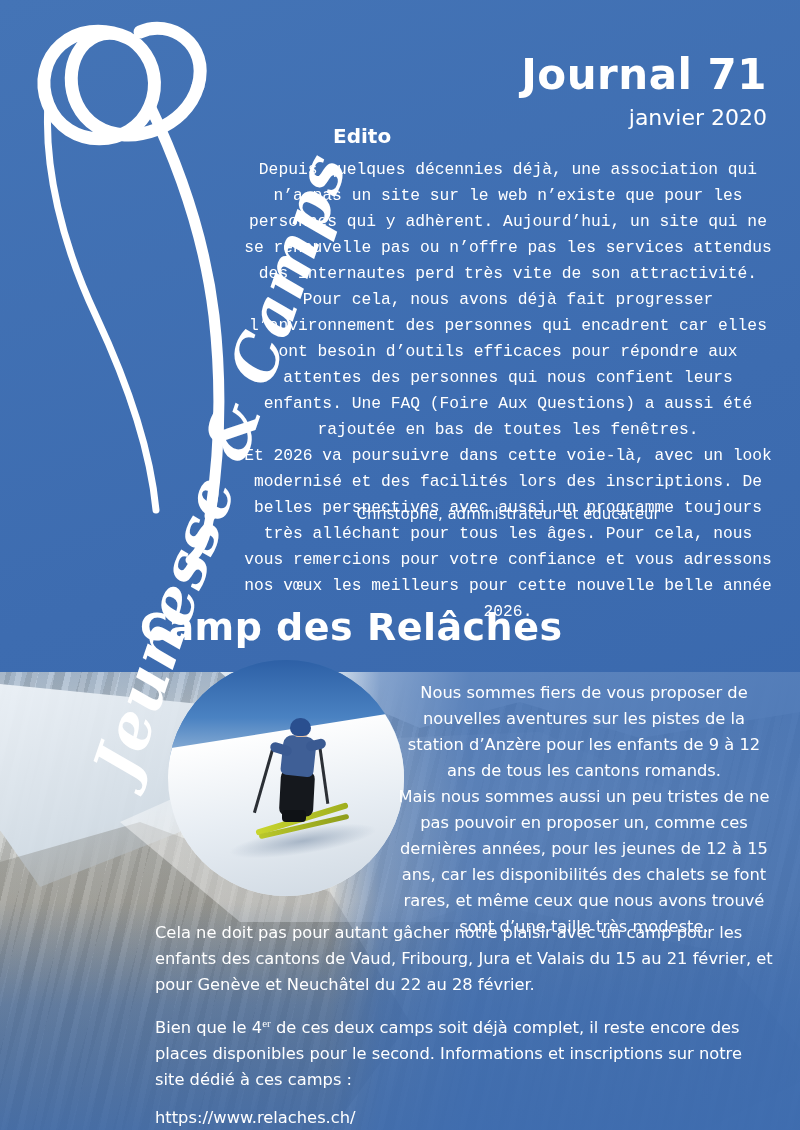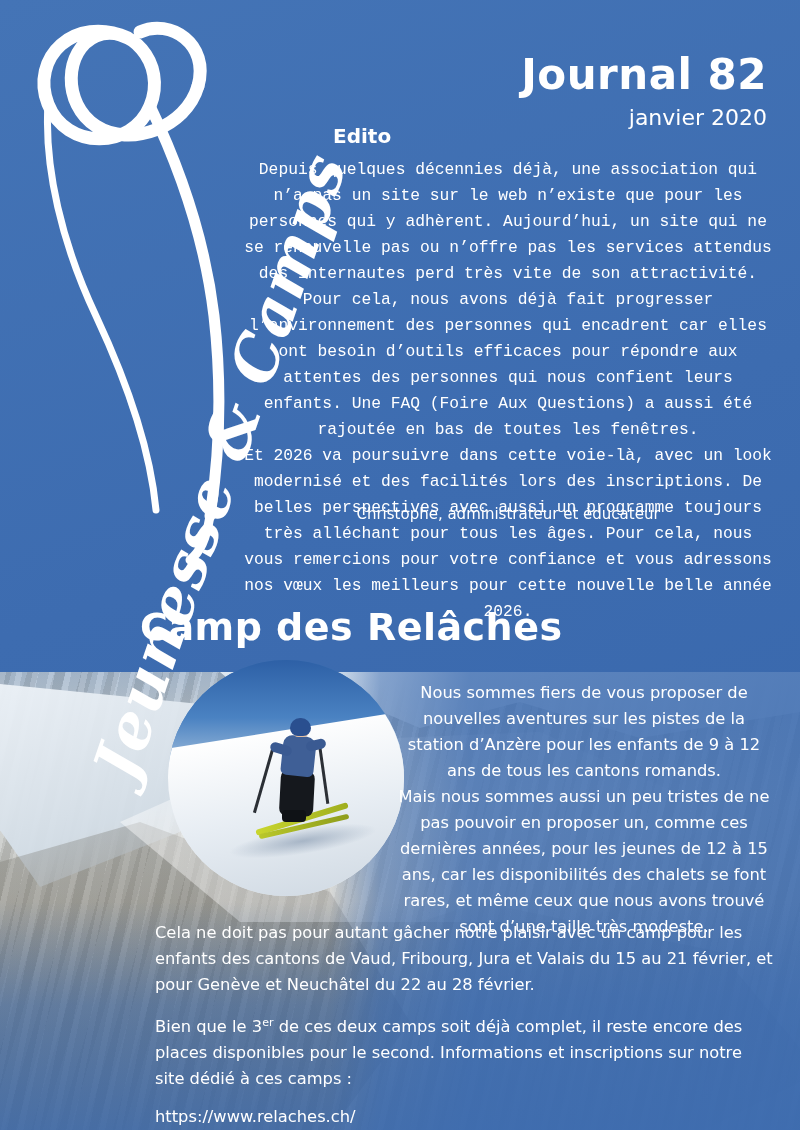--- a/index.html
+++ b/index.html
@@ -202,21 +202,21 @@
     position: absolute; left: 155px; top: 920px;
     width: 620px;
     color: #ffffff;
     font-size: 16.3px;
     line-height: 26px;
     text-align: left;
   }
   .camp-wide p { margin: 0 0 12px 0; }
   .camp-wide p:last-child { margin-bottom: 0; }
   .camp-link { color: #ffffff; text-decoration: none; }
-  sup { font-size: 0.68em; vertical-align: super; }
+  sup { font-size: 0.68em; vertical-align: super; font-family: Liberation Serif, serif; }
 </style>
 </head>
 <body>
 
 <div class="page">
 
   <div class="photo-band">
     <div class="rock-base"></div>
     <div class="rock-tex"></div>
     <div class="snow-top"></div>
@@ -252,34 +252,34 @@
       <path d="M128 38 C 74 14, 30 58, 48 104 C 66 150, 132 150, 150 106 C 168 62, 128 22, 96 36 C 64 50, 62 104, 96 126 C 130 148, 186 128, 198 86" stroke-width="13"></path>
       <path d="M198 86 C 210 44, 170 18, 140 32" stroke-width="13"></path>
       <path d="M150 106 C 176 160, 204 232, 214 316 C 222 386, 220 452, 210 516" stroke-width="11"></path>
       <path d="M48 104 C 44 168, 62 244, 96 316 C 126 380, 150 446, 156 510" stroke-width="7"></path>
       <path d="M210 516 C 206 540, 200 552, 190 560" stroke-width="9"></path>
     </g>
   </svg>
 
   <div class="vertical-brand">Jeunesse &amp; Camps</div>
 
-  <div class="journal-title">Journal 82</div>
+  <div class="journal-title">Journal 71</div>
   <div class="journal-date">janvier 2020</div>
 
   <div class="edito-title">Edito</div>
   <div class="edito-body">
     <p>Depuis quelques décennies déjà, une association qui n’a pas un site sur le web n’existe que pour les personnes qui y adhèrent. Aujourd’hui, un site qui ne se renouvelle pas ou n’offre pas les services attendus des internautes perd très vite de son attractivité. Pour cela, nous avons déjà fait progresser l’environnement des personnes qui encadrent car elles ont besoin d’outils efficaces pour répondre aux attentes des personnes qui nous confient leurs enfants. Une FAQ (Foire Aux Questions) a aussi été rajoutée en bas de toutes les fenêtres.</p>
     <p>Et 2026 va poursuivre dans cette voie-là, avec un look modernisé et des facilités lors des inscriptions. De belles perspectives avec aussi un programme toujours très alléchant pour tous les âges. Pour cela, nous vous remercions pour votre confiance et vous adressons nos vœux les meilleurs pour cette nouvelle belle année 2026.</p>
   </div>
   <div class="edito-sign">Christophe, administrateur et éducateur</div>
 
   <div class="camp-title">Camp des Relâches</div>
   <div class="camp-col">
     <p>Nous sommes fiers de vous proposer de nouvelles aventures sur les pistes de la station d’Anzère pour les enfants de 9 à 12 ans de tous les cantons romands.</p>
     <p>Mais nous sommes aussi un peu tristes de ne pas pouvoir en proposer un, comme ces dernières années, pour les jeunes de 12 à 15 ans, car les disponibilités des chalets se font rares, et même ceux que nous avons trouvé sont d’une taille très modeste.</p>
   </div>
   <div class="camp-wide">
     <p>Cela ne doit pas pour autant gâcher notre plaisir avec un camp pour les enfants des cantons de Vaud, Fribourg, Jura et Valais du 15 au 21 février, et pour Genève et Neuchâtel du 22 au 28 février.</p>
-    <p><span>Bien que le 3</span><sup>er</sup><span> de ces deux camps soit déjà complet, il reste encore des places disponibles pour le second. Informations et inscriptions sur notre site dédié à ces camps :</span></p>
+    <p><span>Bien que le 4</span><sup>er</sup><span> de ces deux camps soit déjà complet, il reste encore des places disponibles pour le second. Informations et inscriptions sur notre site dédié à ces camps :</span></p>
     <p><a class="camp-link" href="#">https://www.relaches.ch/</a></p>
   </div>
 
 </div>
 
 </body></html>

